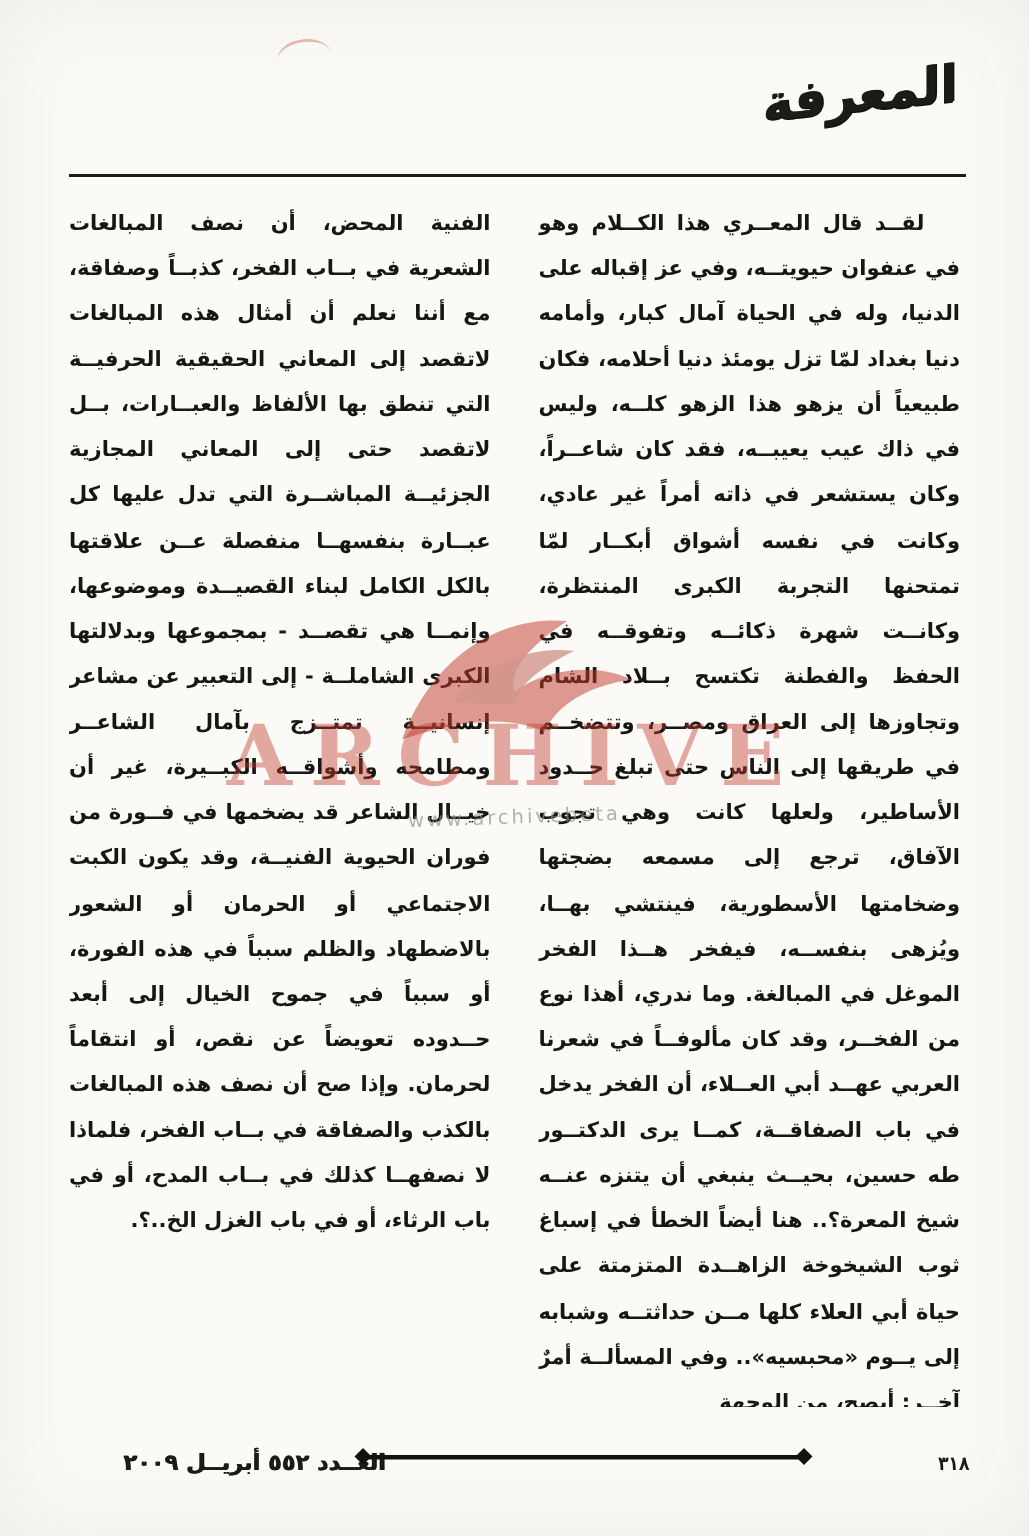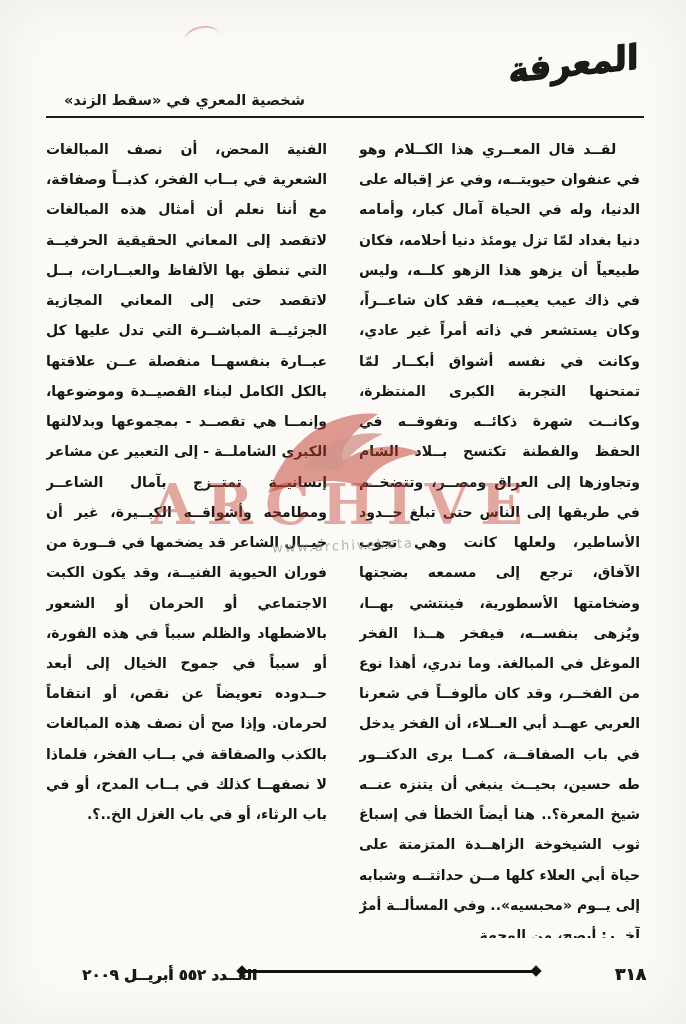--- a/index.html
+++ b/index.html
@@ -97,32 +97,31 @@
   }
   .footer-line::before, .footer-line::after {
     content:''; position:absolute; top:-2.8px;
     width:8px; height:8px; background:#121210;
     transform:rotate(45deg);
   }
   .footer-line::before { left:-4px; }
   .footer-line::after  { right:-4px; }
   .page-number {
     position:absolute; right:0; bottom:0;
-    font-size:17px; font-weight:bold;
+    font-size:13px; font-weight:normal;
     text-shadow:0.6px 0 0 #111;
   }
 </style>
 </head>
 <body>
 
 <div class="page">
 
   <div class="header">
     <div class="magazine-logo">المعرفة</div>
-    <div class="page-title">شخصية المعري في «سقط الزند»</div>
   </div>
   <div class="scan-mark"></div>
   <div class="header-rule"></div>
 
   <div class="content">
     <div class="col">
         <p class="para indent">لقــد قال المعــري هذا الكــلام وهو في عنفوان حيويتــه، وفي عز إقباله على الدنيا، وله في الحياة آمال كبار، وأمامه دنيا بغداد لمّا تزل يومئذ دنيا أحلامه، فكان طبيعياً أن يزهو هذا الزهو كلــه، وليس في ذاك عيب يعيبــه، فقد كان شاعــراً، وكان يستشعر في ذاته أمراً غير عادي، وكانت في نفسه أشواق أبكــار لمّا تمتحنها التجربة الكبرى المنتظرة، وكانــت شهرة ذكائــه وتفوقــه في الحفظ والفطنة تكتسح بــلاد الشام وتجاوزها إلى العراق ومصــر، وتتضخــم في طريقها إلى الناس حتى تبلغ حــدود الأساطير، ولعلها كانت وهي تجوب الآفاق، ترجع إلى مسمعه بضجتها وضخامتها الأسطورية، فينتشي بهــا، ويُزهى بنفســه، فيفخر هــذا الفخر الموغل في المبالغة. وما ندري، أهذا نوع من الفخــر، وقد كان مألوفــاً في شعرنا العربي عهــد أبي العــلاء، أن الفخر يدخل في باب الصفاقــة، كمــا يرى الدكتــور طه حسين، بحيــث ينبغي أن يتنزه عنــه شيخ المعرة؟.. هنا أيضاً الخطأ في إسباغ ثوب الشيخوخة الزاهــدة المتزمتة على حياة أبي العلاء كلها مــن حداثتــه وشبابه إلى يــوم «محبسيه».. وفي المسألــة أمرٌ آخــر: أيصح، من الوجهة</p>
       </div>
     <div class="col">
         <p class="para">الفنية المحض، أن نصف المبالغات الشعرية في بــاب الفخر، كذبــاً وصفاقة، مع أننا نعلم أن أمثال هذه المبالغات لاتقصد إلى المعاني الحقيقية الحرفيــة التي تنطق بها الألفاظ والعبــارات، بــل لاتقصد حتى إلى المعاني المجازية الجزئيــة المباشــرة التي تدل عليها كل عبــارة بنفسهــا منفصلة عــن علاقتها بالكل الكامل لبناء القصيــدة وموضوعها، وإنمــا هي تقصــد - بمجموعها وبدلالتها الكبرى الشاملــة - إلى التعبير عن مشاعر إنسانيــة تمتــزج بآمال الشاعــر ومطامحه وأشواقــه الكبــيرة، غير أن خيــال الشاعر قد يضخمها في فــورة من فوران الحيوية الفنيــة، وقد يكون الكبت الاجتماعي أو الحرمان أو الشعور بالاضطهاد والظلم سبباً في هذه الفورة، أو سبباً في جموح الخيال إلى أبعد حــدوده تعويضاً عن نقص، أو انتقاماً لحرمان. وإذا صح أن نصف هذه المبالغات بالكذب والصفاقة في بــاب الفخر، فلماذا لا نصفهــا كذلك في بــاب المدح، أو في باب الرثاء، أو في باب الغزل الخ..؟.</p>

